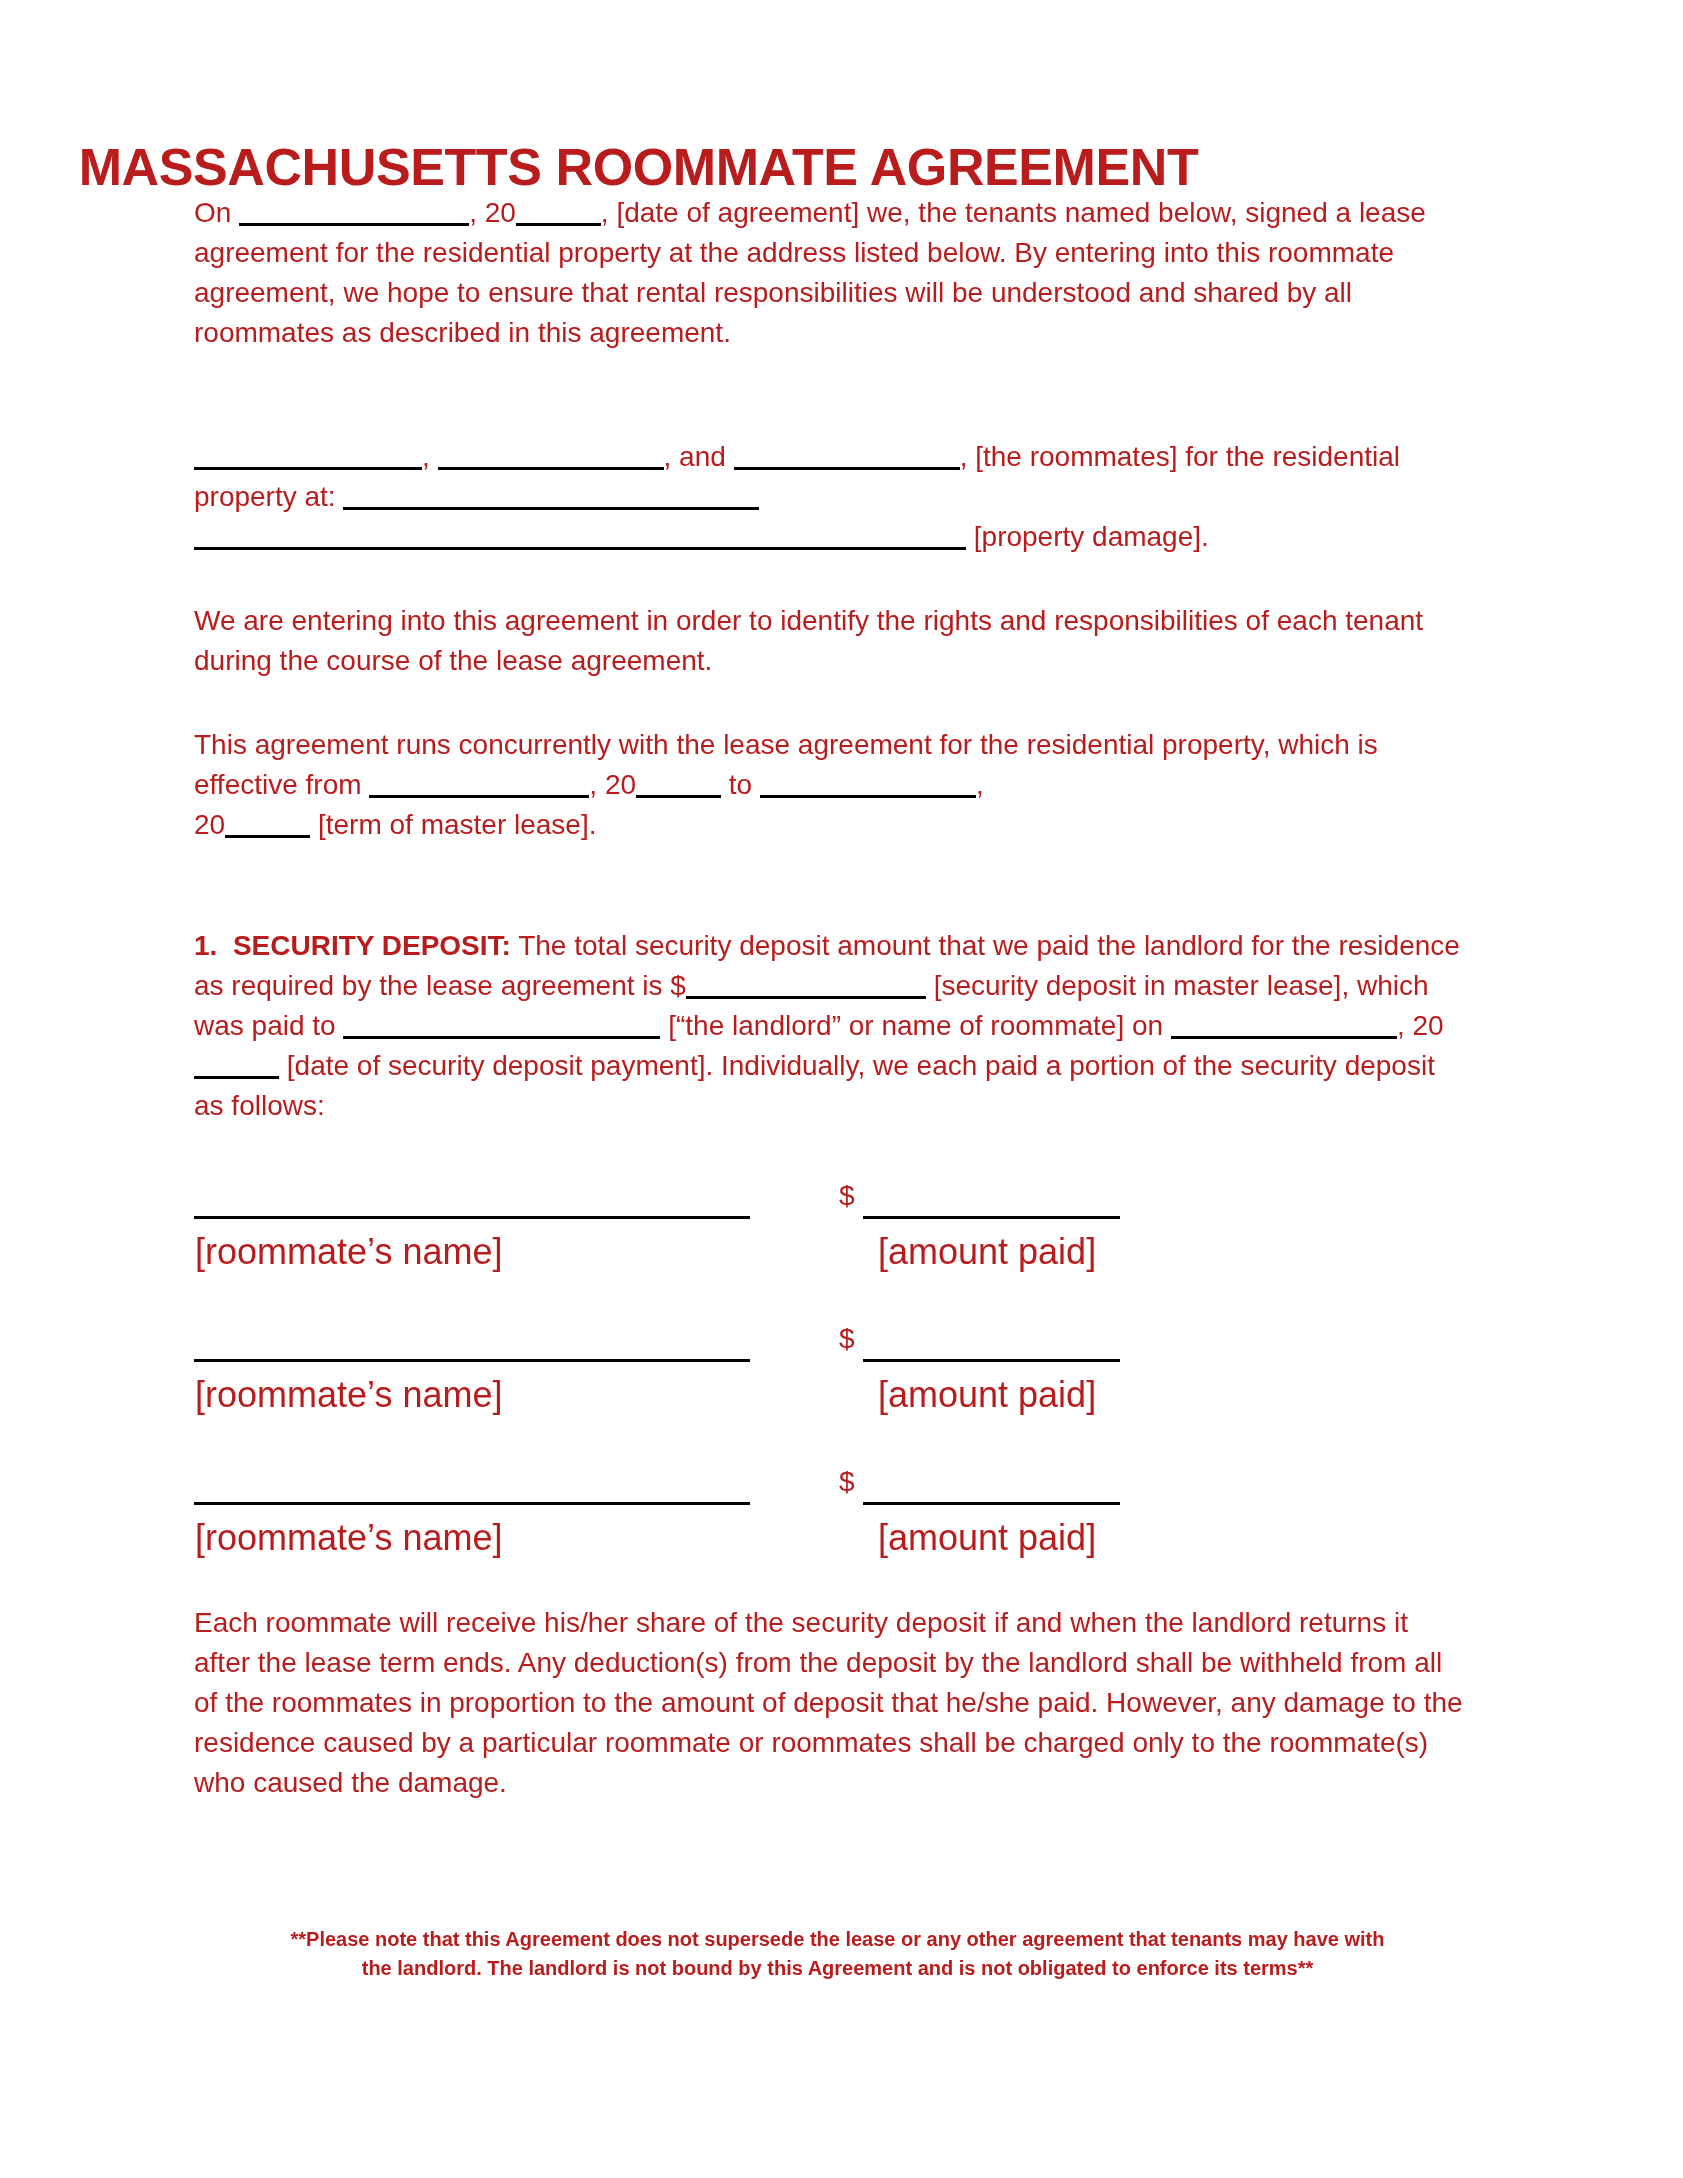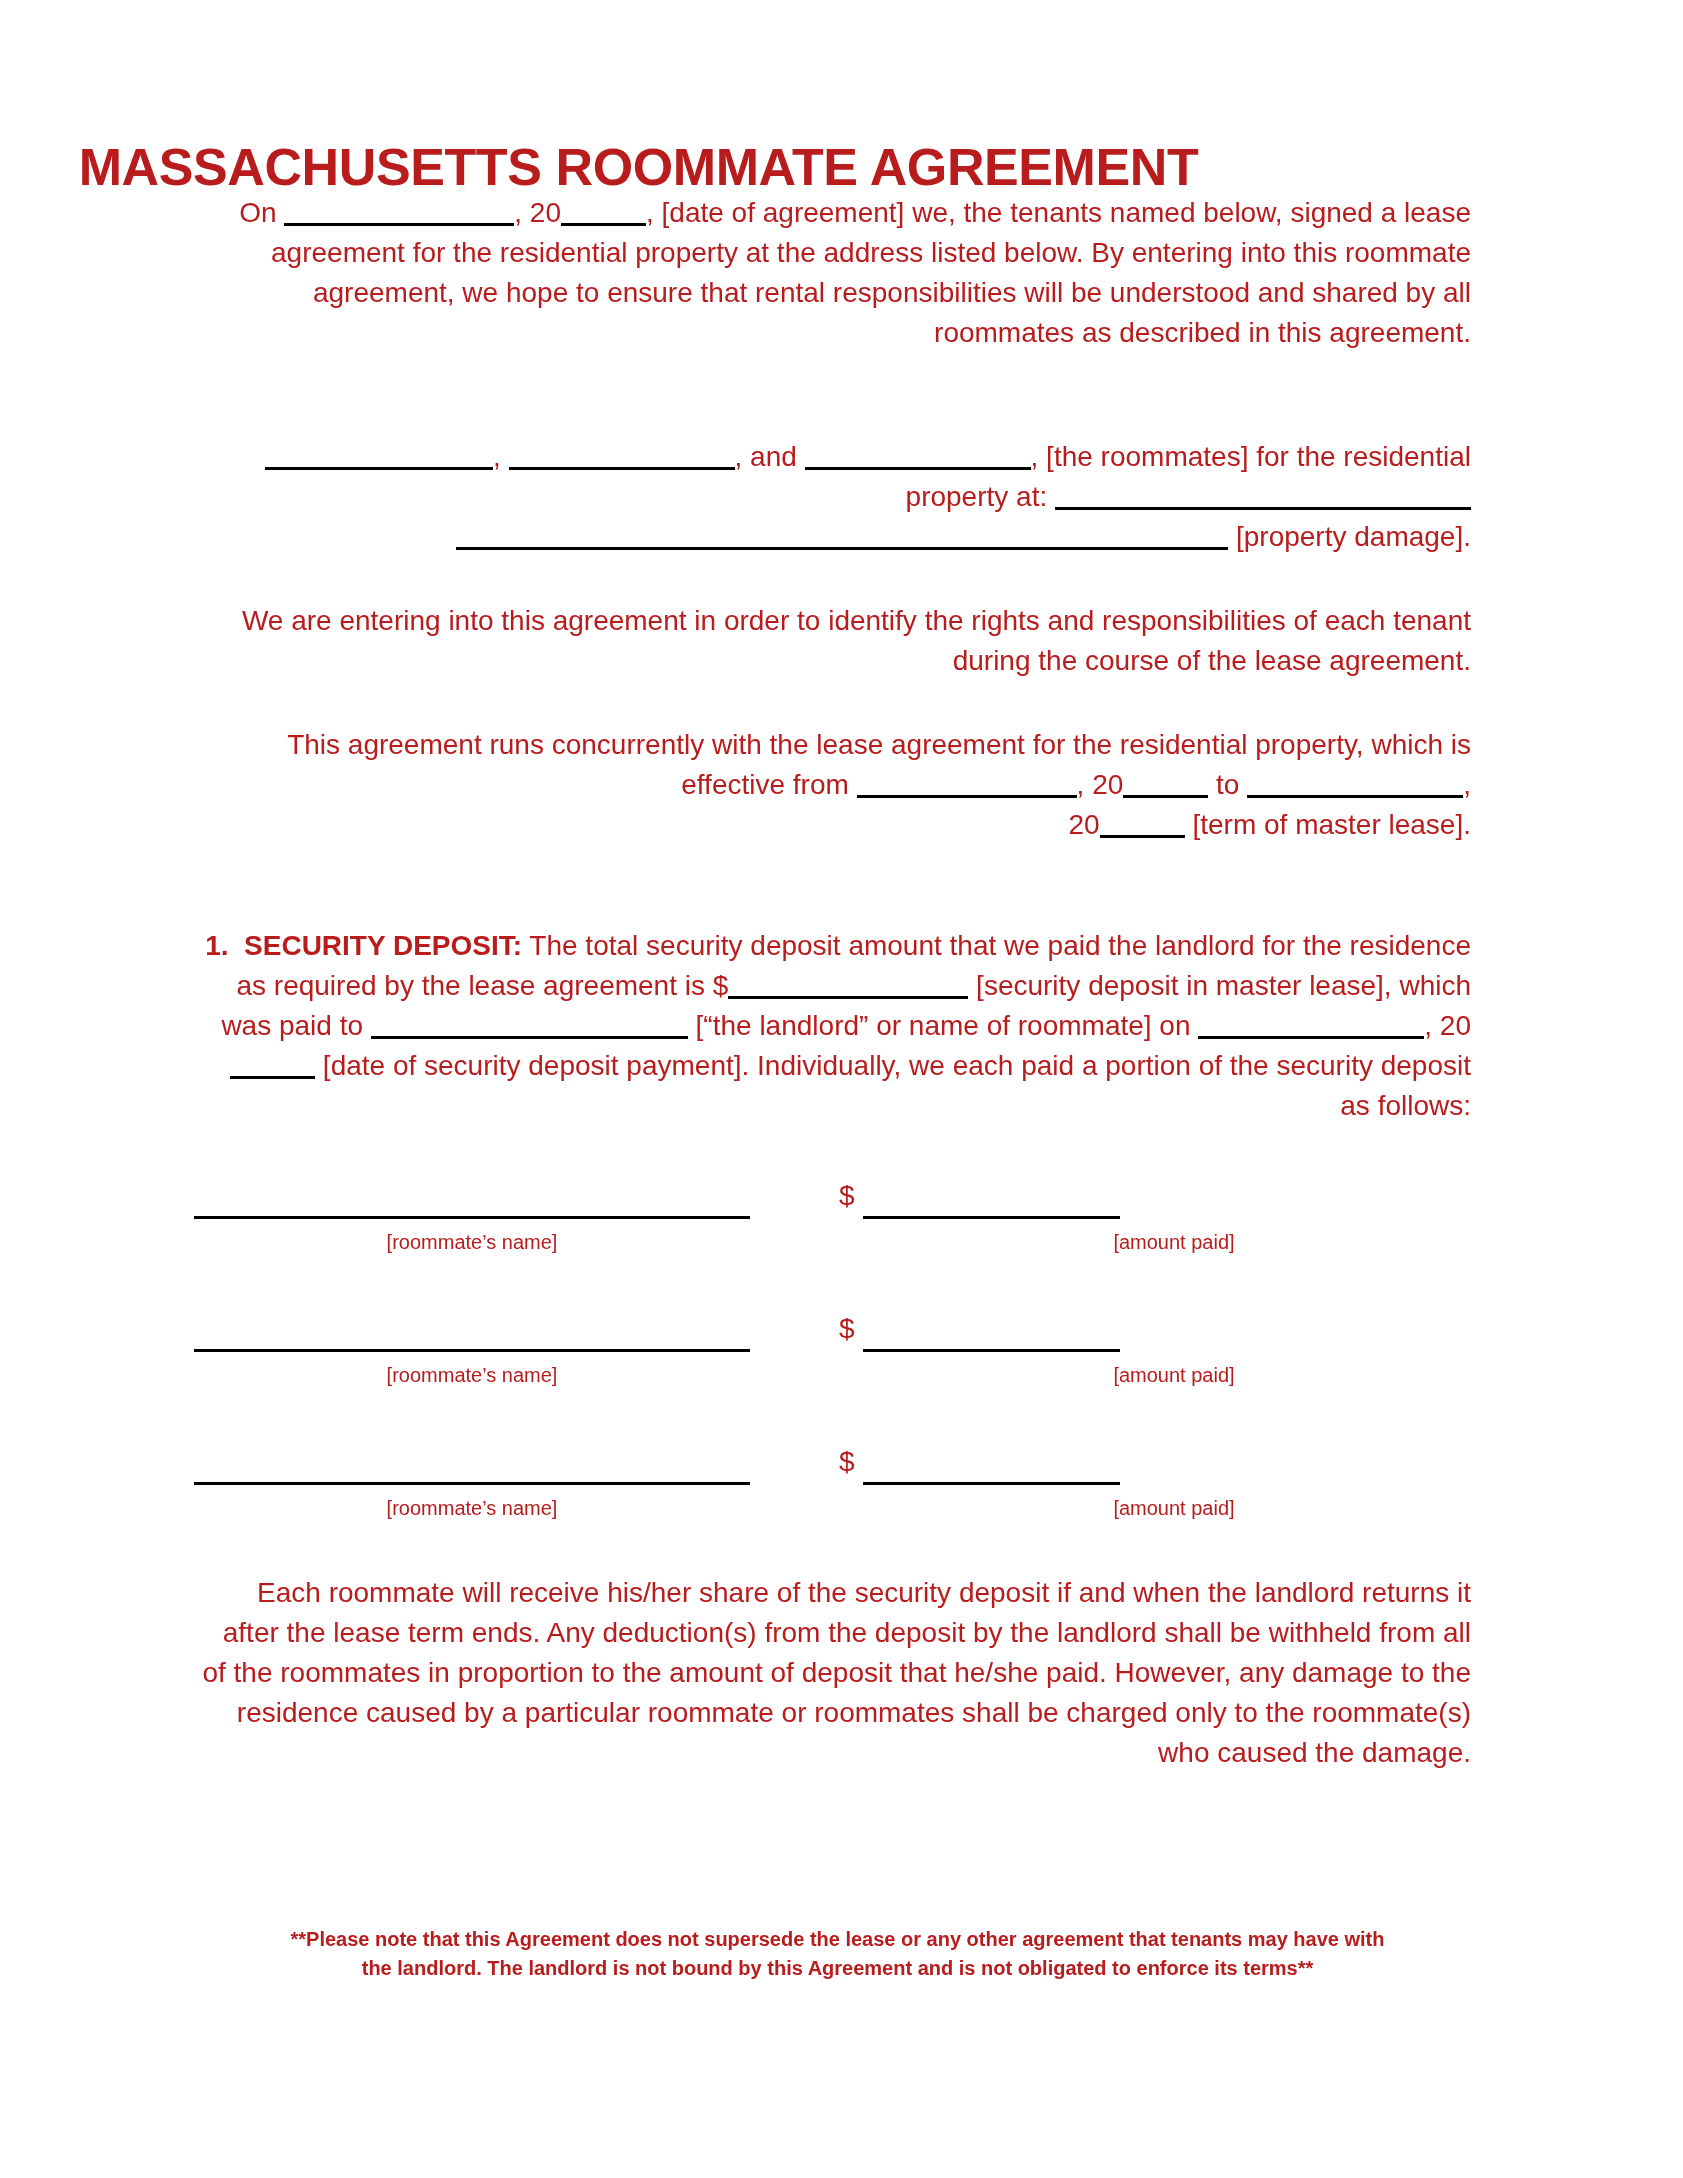--- a/index.html
+++ b/index.html
@@ -35,21 +35,21 @@
     line-height: 1.1;
     width: 1287px;
     margin-left: -5px;
   }
 
   
   .para {
     font-size: 28px;
     line-height: 40px;
     margin: 0;
-    text-align: right;
+    text-align: left;
   }
   .gap-lg { height: 44px; }
   .gap-md { height: 40px; }
   .gap-xl { height: 81px; }
 
   .bold { font-weight: bold; }
 
   
   .blank {
     display: inline-block;
@@ -96,24 +96,23 @@
     vertical-align: bottom;
   }
   .dollar {
     font-size: 28px;
     display: inline-block;
     vertical-align: bottom;
     padding-right: 8px;
     line-height: 46px;
   }
   .sig-caption {
-    font-size: 20px;
-    text-align: center;
+    font-size: 36px;
     line-height: 40px;
-    padding-top: 2px;
+    padding-top: 12px;
   }
   .sig-caption-name { width: 554px; }
   .sig-caption-amt  { padding-left: 38px; }
   .row-space { height: 38px; }
 
   
   .footer-note {
     position: absolute;
     left: 194px;
     top: 1925px;

